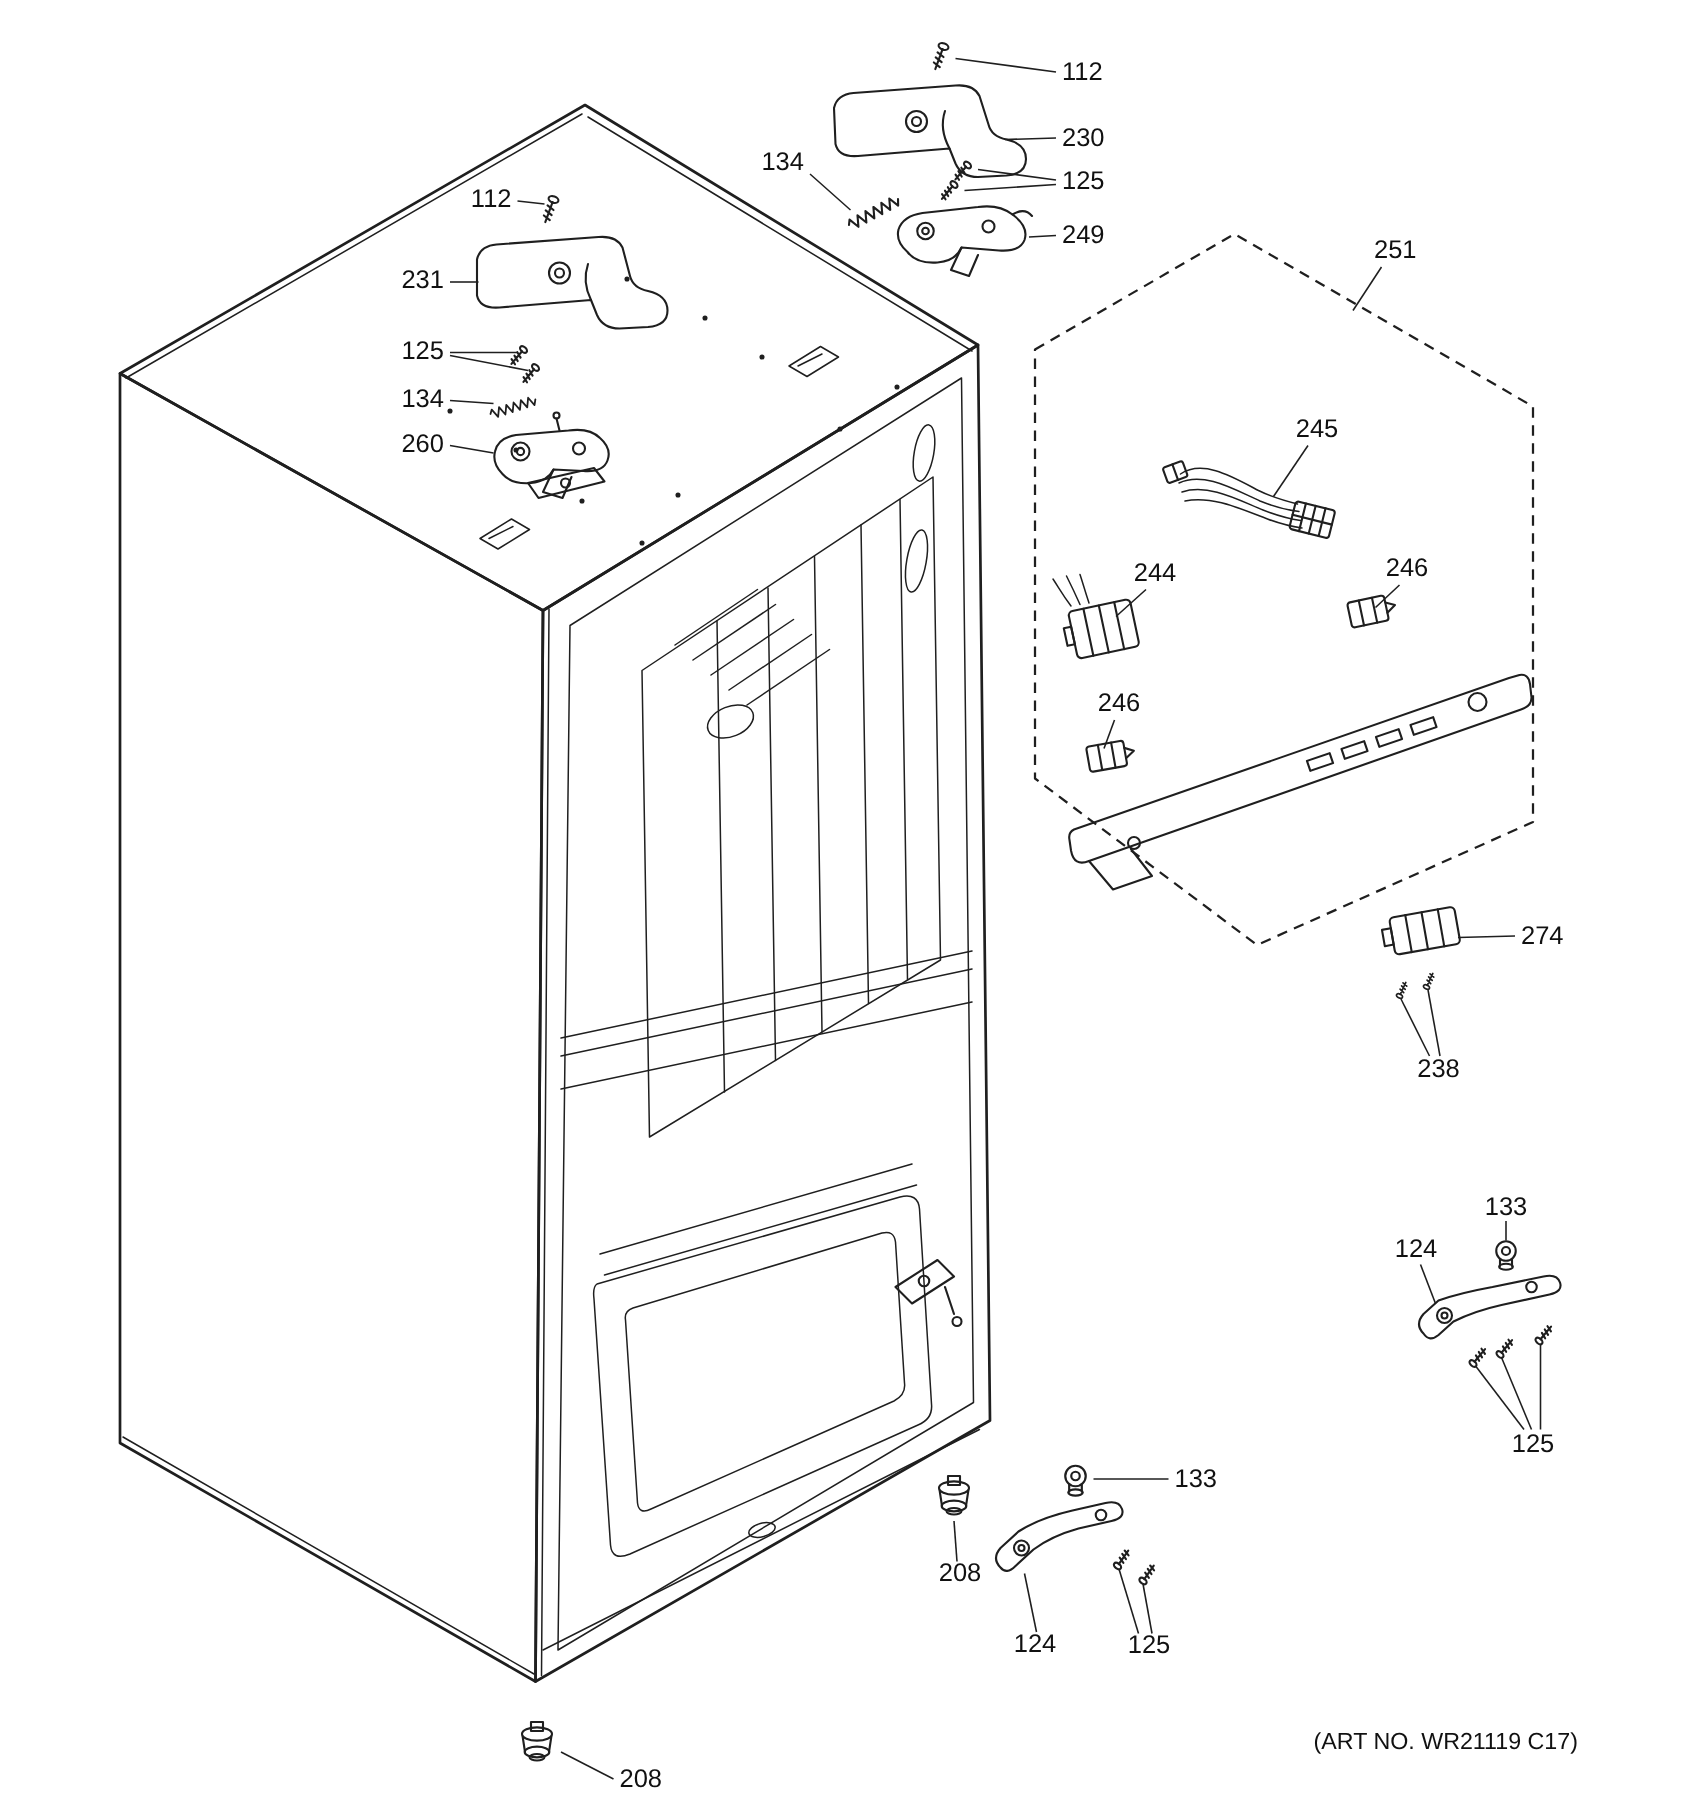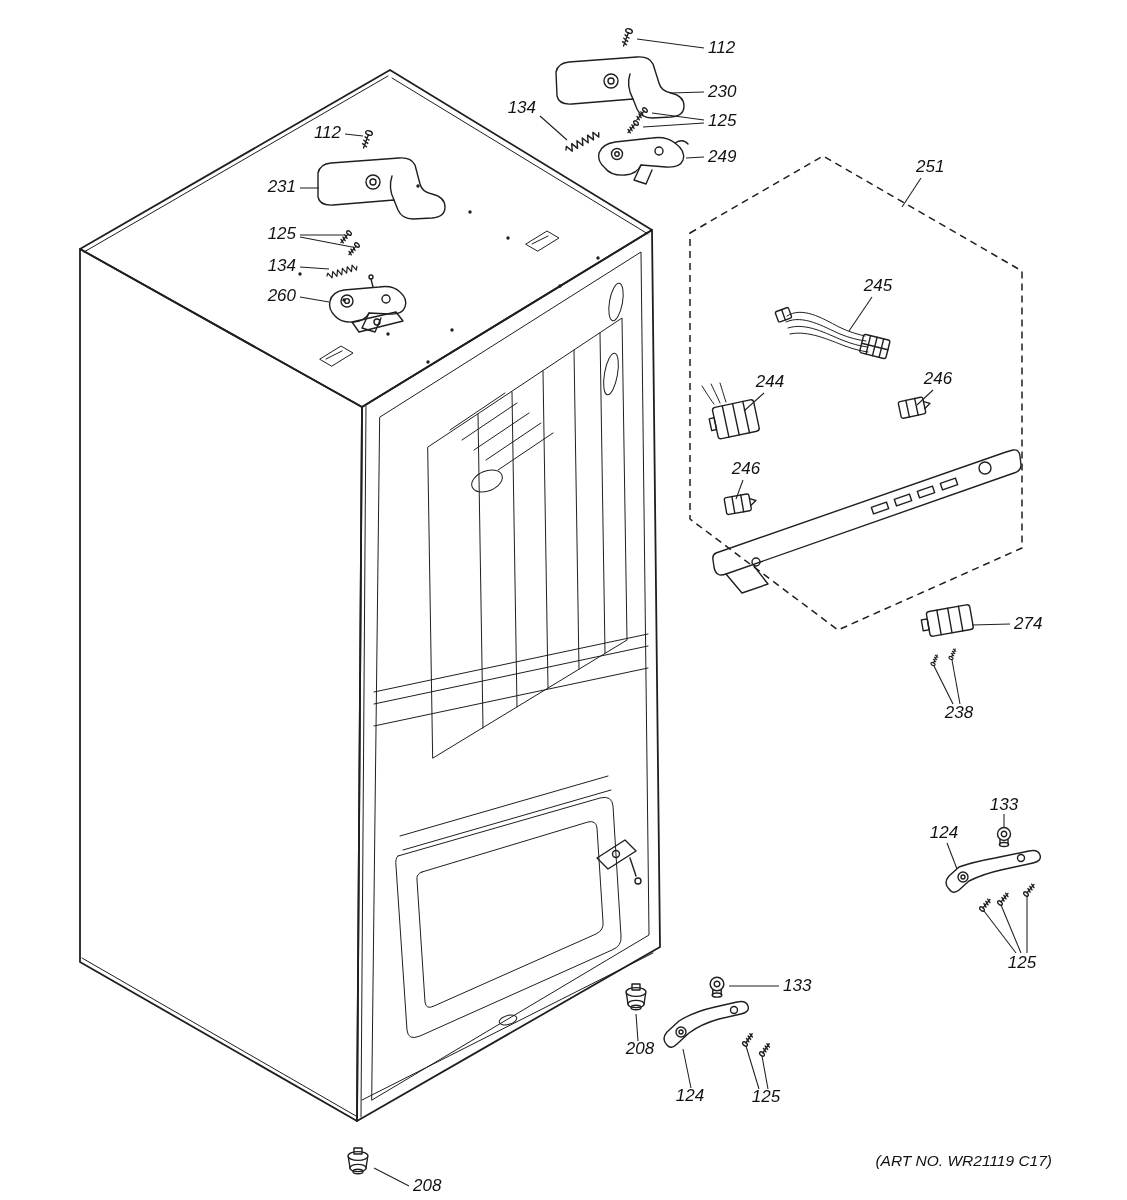--- a/index.html
+++ b/index.html
@@ -1,16 +1,16 @@
 <!DOCTYPE html>
 <html><head>
 <meta charset="utf-8">
 <style>
   html,body{margin:0;padding:0;background:#ffffff;}
-  .stage{position:relative;width:1127px;height:1200px;background:#ffffff;overflow:hidden;font-style:italic;}
+  .stage{position:relative;width:1127px;height:1200px;background:#ffffff;overflow:hidden;}
   svg{display:block;}
   .s{stroke:#1f1f1f;fill:none;stroke-width:1.4;stroke-linejoin:round;stroke-linecap:round;}
   .s2{stroke:#1f1f1f;fill:none;stroke-width:1.8;stroke-linejoin:round;stroke-linecap:round;}
   .t{stroke:#1f1f1f;fill:none;stroke-width:1;stroke-linejoin:round;stroke-linecap:round;}
   .leader{stroke:#1f1f1f;fill:none;stroke-width:1.05;}
   .dash{stroke:#1f1f1f;fill:none;stroke-width:1.5;stroke-dasharray:7 5;stroke-linejoin:round;}
   .dot{fill:#1f1f1f;stroke:none;}
   text.callout{font-family:"Liberation Sans",sans-serif;font-size:17px;fill:#111;}
   text.artno{font-family:"Liberation Sans",sans-serif;font-size:15.5px;fill:#111;}
 </style>

